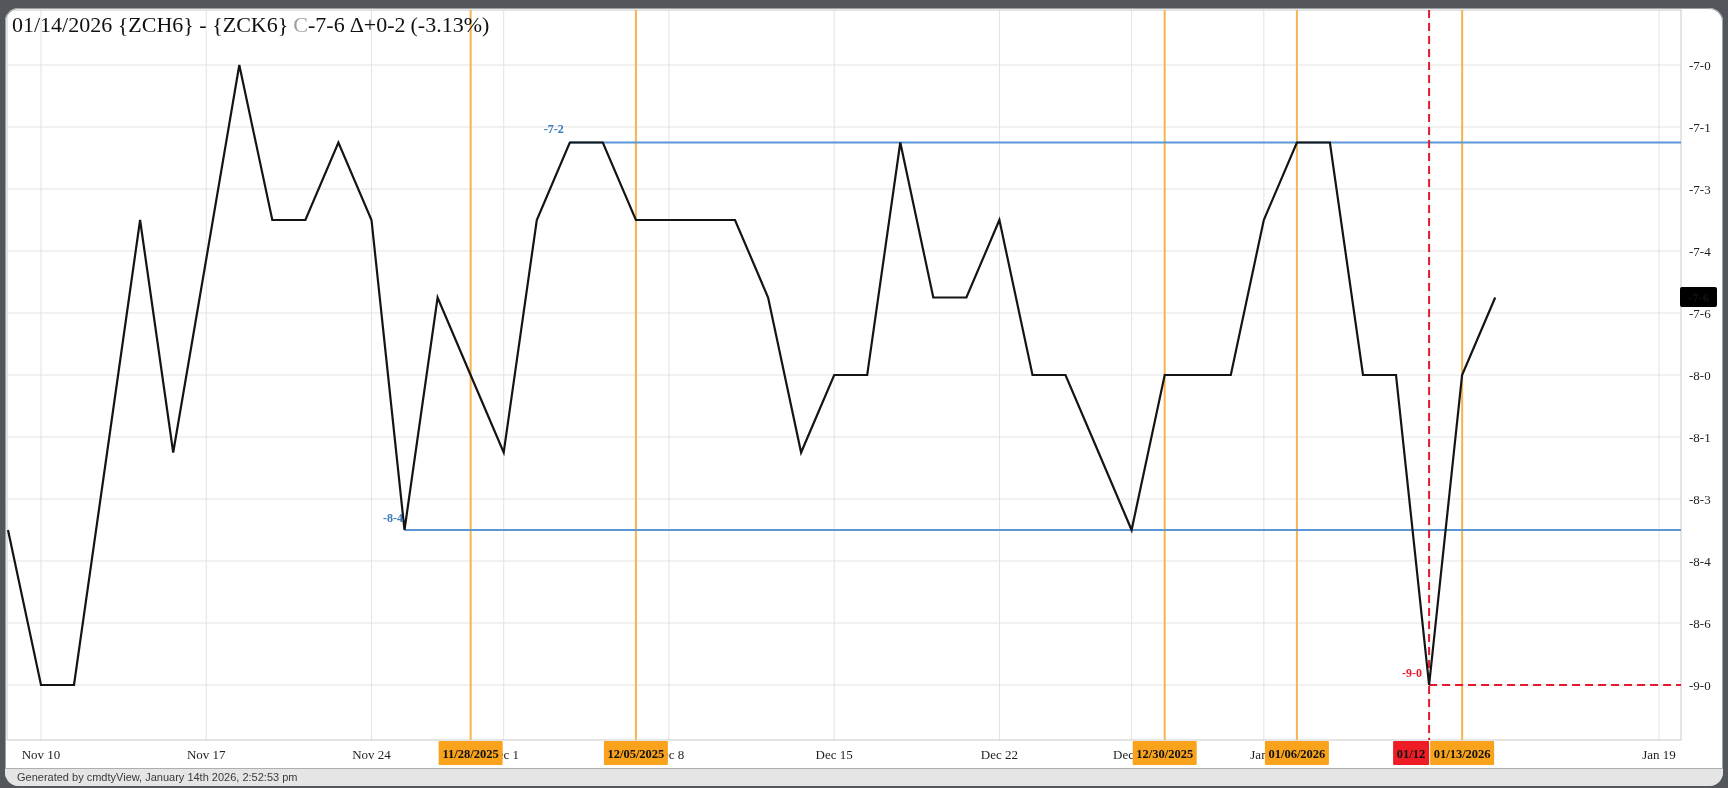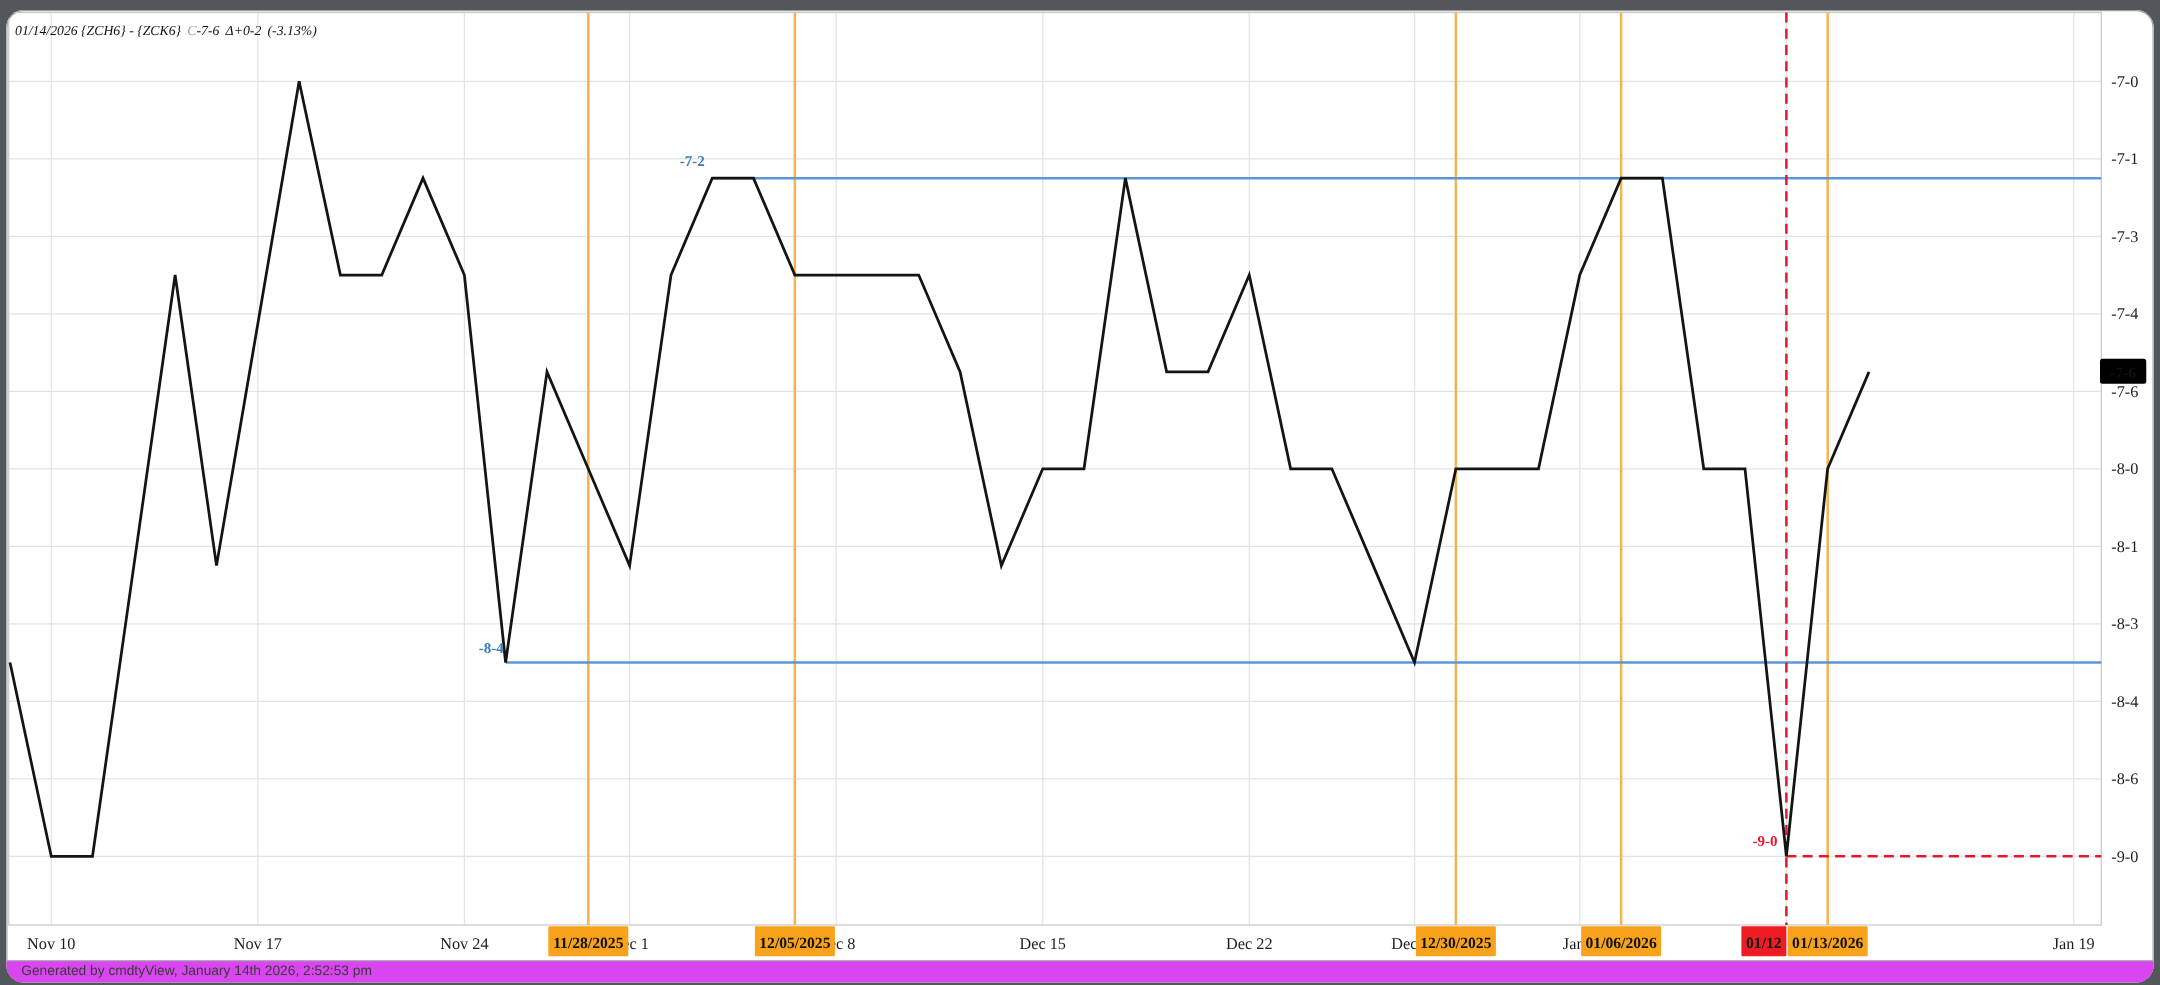--- a/index.html
+++ b/index.html
@@ -10,27 +10,27 @@
     position:relative;overflow:hidden;
   }
   .panel{
     position:absolute;left:5px;top:8px;width:1718px;height:778px;
     background:#ffffff;border-radius:14px;overflow:hidden;
     box-shadow:0 0 0 1px #9aa0a4 inset;
   }
   #chart{position:absolute;left:0;top:0;display:block;}
   .chart-title{
     position:absolute;left:7px;top:4px;height:26px;line-height:26px;
-    font-size:11px;color:#111;white-space:nowrap;z-index:5;font-style:italic;
+    font-size:22px;color:#111;white-space:nowrap;z-index:5;
   }
   .chart-title .sp{margin-right:5px;}
   .chart-title .flag{color:#9aa0a6;margin-right:0;}
   .statusbar{
     position:absolute;left:0;right:0;bottom:0;height:18px;
-    background:#d946ef;border-top:1px solid #ABAFB2;
+    background:#e5e5e5;border-top:1px solid #ABAFB2;
     font-family:"Liberation Sans", sans-serif;font-size:11px;color:#3a3a3a;
     line-height:17px;padding-left:12px;box-sizing:border-box;
   }
   text{font-family:"Liberation Serif", serif;}
   .axis-label{font-size:13px;fill:#1e1e1e;}
   .badge-text{font-size:12.5px;font-weight:bold;fill:#111;}
   .anno-text{font-size:12px;font-weight:bold;}
 </style>
 </head>
 <body>

